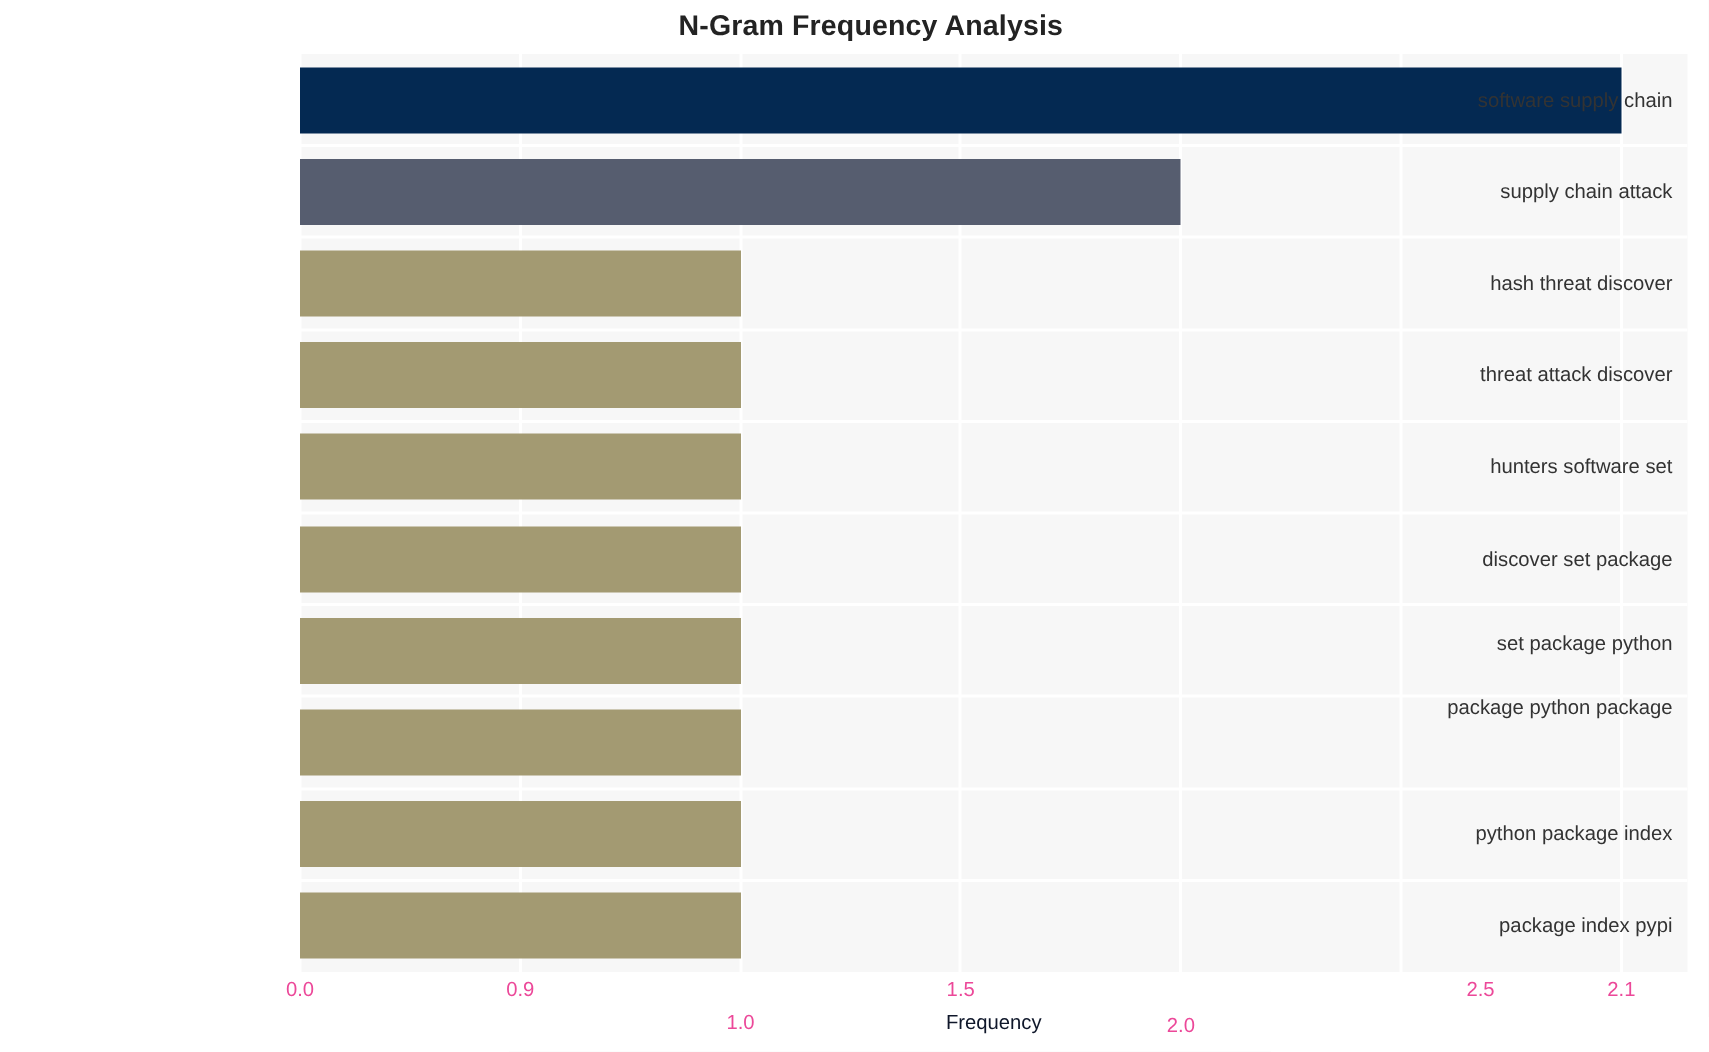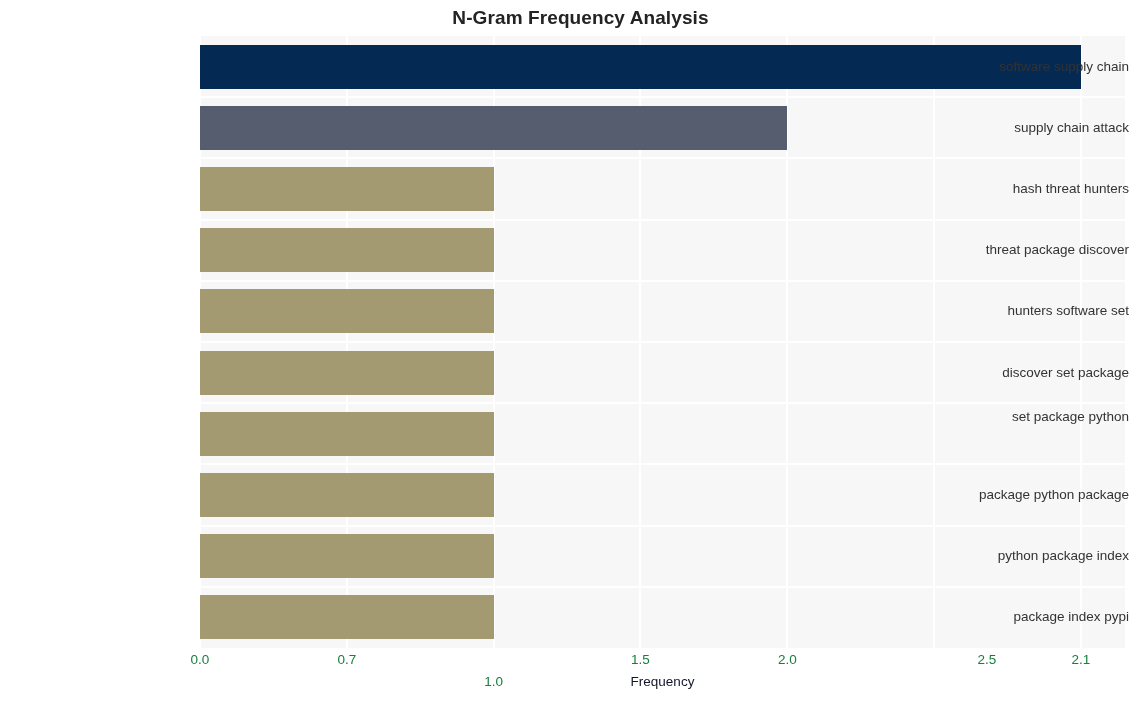--- a/index.html
+++ b/index.html
@@ -64,33 +64,33 @@
   }
   
   .ytick-label {
     position: absolute;
     right: 0;
     width: 190px;
     text-align: right;
     font-size: 13.5px;
     color: #333333;
     line-height: 16px;
-    padding-right: 10px;
+    padding-right: 24px;
     box-sizing: border-box;
     white-space: nowrap;
   }
   
   .xtick-label {
     position: absolute;
     top: 652px;
     width: 60px;
     margin-left: -30px;
     text-align: center;
     font-size: 13.5px;
-    color: #15803d;
+    color: #ec4899;
   }
   #xaxis-label {
     position: absolute;
     left: 200px;
     top: 674px;
     width: 925px;
     text-align: center;
     font-size: 13.5px;
     color: #0f172a;
   }
@@ -127,34 +127,34 @@
       <div class="bar" title="discover set package: 1" style="top: 314.6px; width: 293.651px; background: rgb(163, 154, 114);"></div>
       <div class="bar" title="set package python: 1" style="top: 375.8px; width: 293.651px; background: rgb(163, 154, 114);"></div>
       <div class="bar" title="package python package: 1" style="top: 437px; width: 293.651px; background: rgb(163, 154, 114);"></div>
       <div class="bar" title="python package index: 1" style="top: 498.2px; width: 293.651px; background: rgb(163, 154, 114);"></div>
       <div class="bar" title="package index pypi: 1" style="top: 559.4px; width: 293.651px; background: rgb(163, 154, 114);"></div>
     </div>
 
   <div id="y-axis">
       <div class="ytick-label" style="top: 58.6px;">software supply chain</div>
       <div class="ytick-label" style="top: 119.8px;">supply chain attack</div>
-      <div class="ytick-label" style="top: 181px;">hash threat hunters</div>
-      <div class="ytick-label" style="top: 242.2px;">threat package discover</div>
+      <div class="ytick-label" style="top: 181px;">hash threat discover</div>
+      <div class="ytick-label" style="top: 242.2px;">threat attack discover</div>
       <div class="ytick-label" style="top: 303.4px;">hunters software set</div>
       <div class="ytick-label" style="top: 364.6px;">discover set package</div>
-      <div class="ytick-label" style="top: 409px;">set package python</div>
-      <div class="ytick-label" style="top: 487px;">package python package</div>
+      <div class="ytick-label" style="top: 421px;">set package python</div>
+      <div class="ytick-label" style="top: 464px;">package python package</div>
       <div class="ytick-label" style="top: 548.2px; text-align: right;">python package index</div>
       <div class="ytick-label" style="top: 609.4px;">package index pypi</div>
     </div>
   <div id="x-axis">
       <div class="xtick-label" style="left: 200px;">0.0</div>
-      <div class="xtick-label" style="left: 346.825px;">0.7</div>
+      <div class="xtick-label" style="left: 346.825px;">0.9</div>
       <div class="xtick-label" style="left: 493.651px; margin-top: 22px;">1.0</div>
       <div class="xtick-label" style="left: 640.476px;">1.5</div>
-      <div class="xtick-label" style="left: 787.302px;">2.0</div>
+      <div class="xtick-label" style="left: 787.302px; margin-top: 24px;">2.0</div>
       <div class="xtick-label" style="left: 987px;">2.5</div>
       <div class="xtick-label" style="left: 1080.95px;">2.1</div>
     </div>
 
   <div id="xaxis-label">Frequency</div>
 
 </div>
 
 </body></html>

